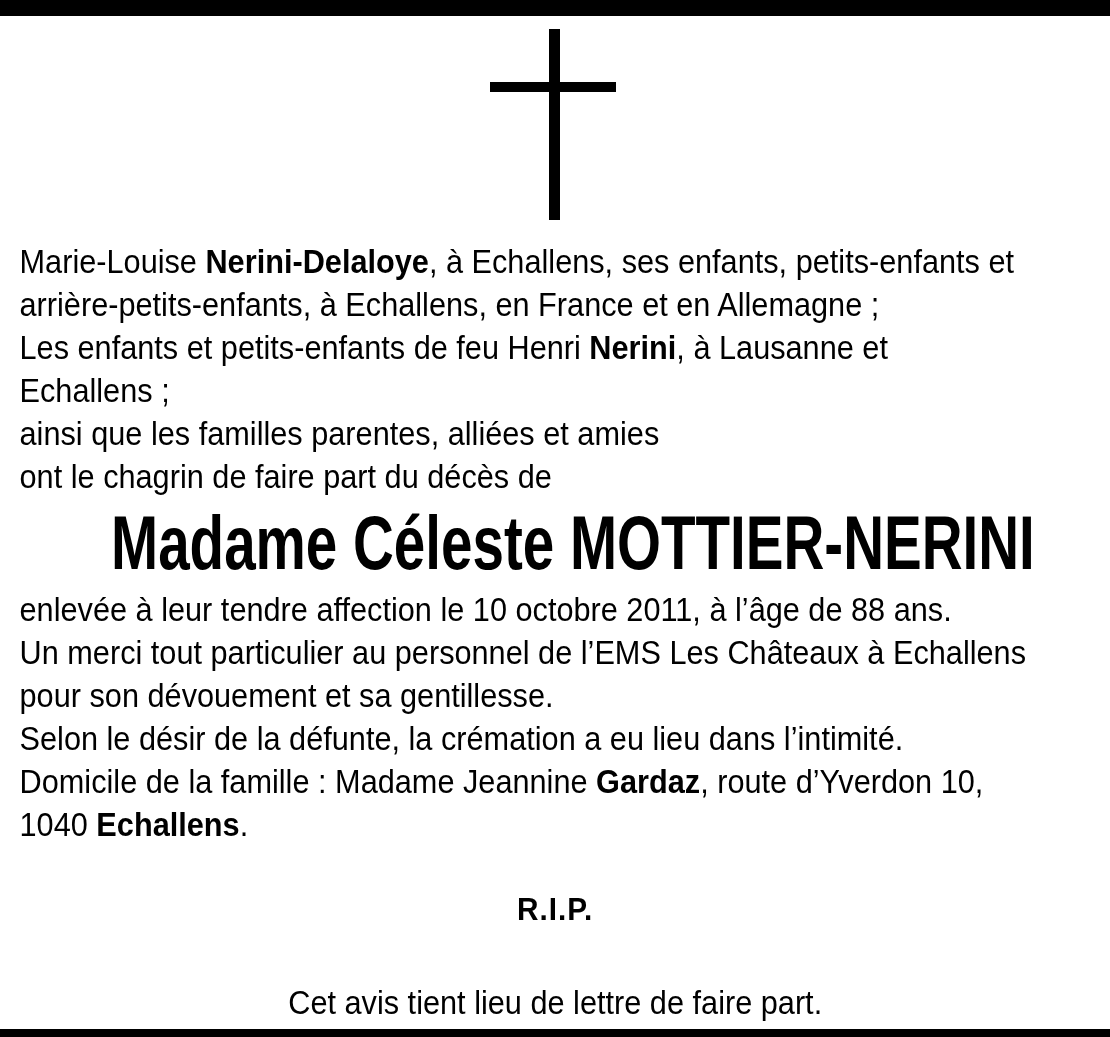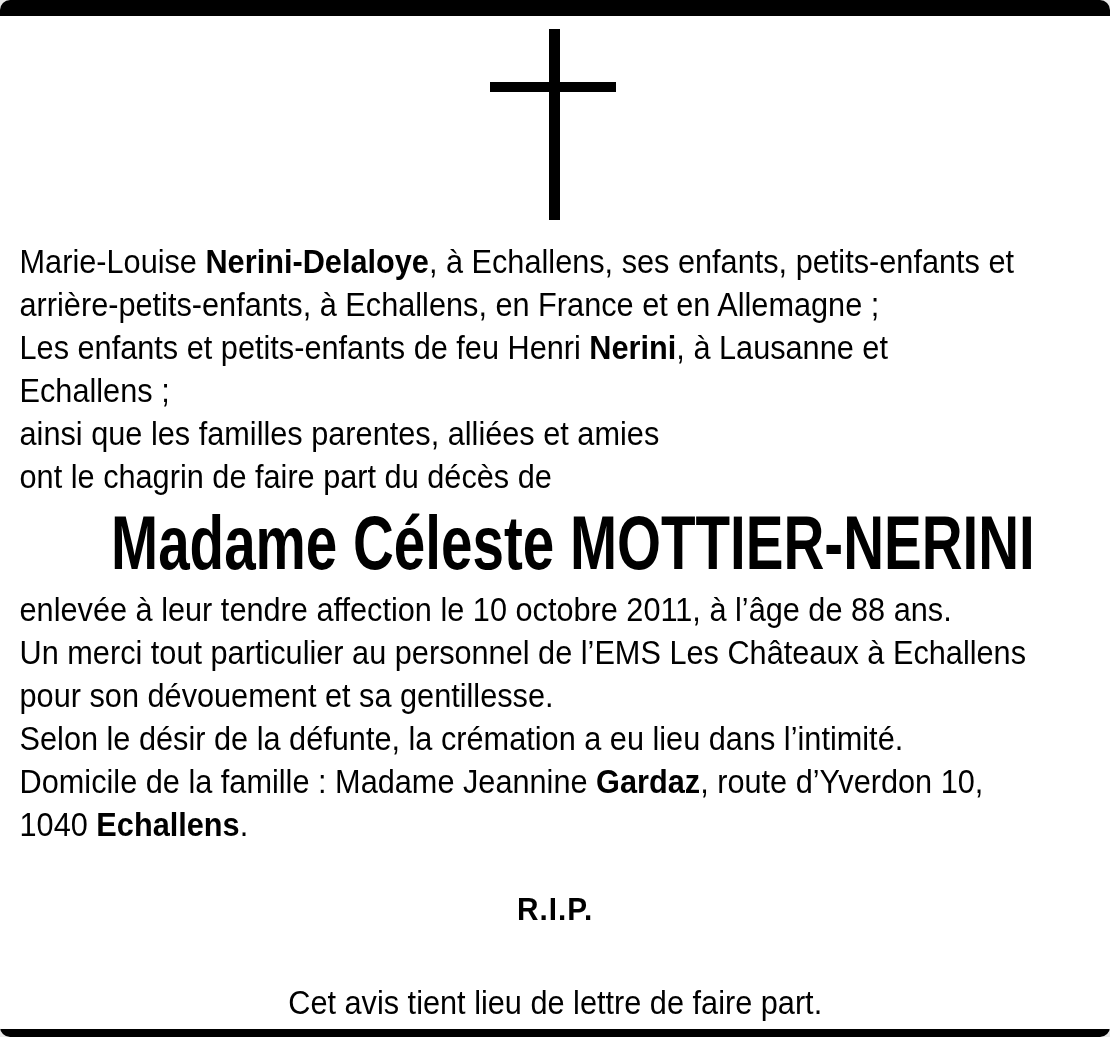--- a/index.html
+++ b/index.html
@@ -5,21 +5,20 @@
   html, body { margin: 0; padding: 0; background: #e8e8e8; }
   .page {
     position: relative;
     width: 1110px;
     height: 1037px;
     margin: 0 auto;
     background: #ffffff;
     overflow: hidden;
     font-family: "Liberation Sans", sans-serif;
     color: #000;
-    border-radius: 10px;
   }
   .rule { position: absolute; left: 0; width: 100%; background: #000; }
   .rule.top { top: 0; height: 16px; }
   .rule.bottom { top: 1029px; height: 8px; }
 
   .cross { position: absolute; left: 490px; top: 29px; width: 126px; height: 191px; }
   .cross .v { position: absolute; left: 59px; top: 0; width: 11px; height: 191px; background: #000; }
   .cross .h { position: absolute; left: 0; top: 53px; width: 126px; height: 10px; background: #000; }
 
   .content {

